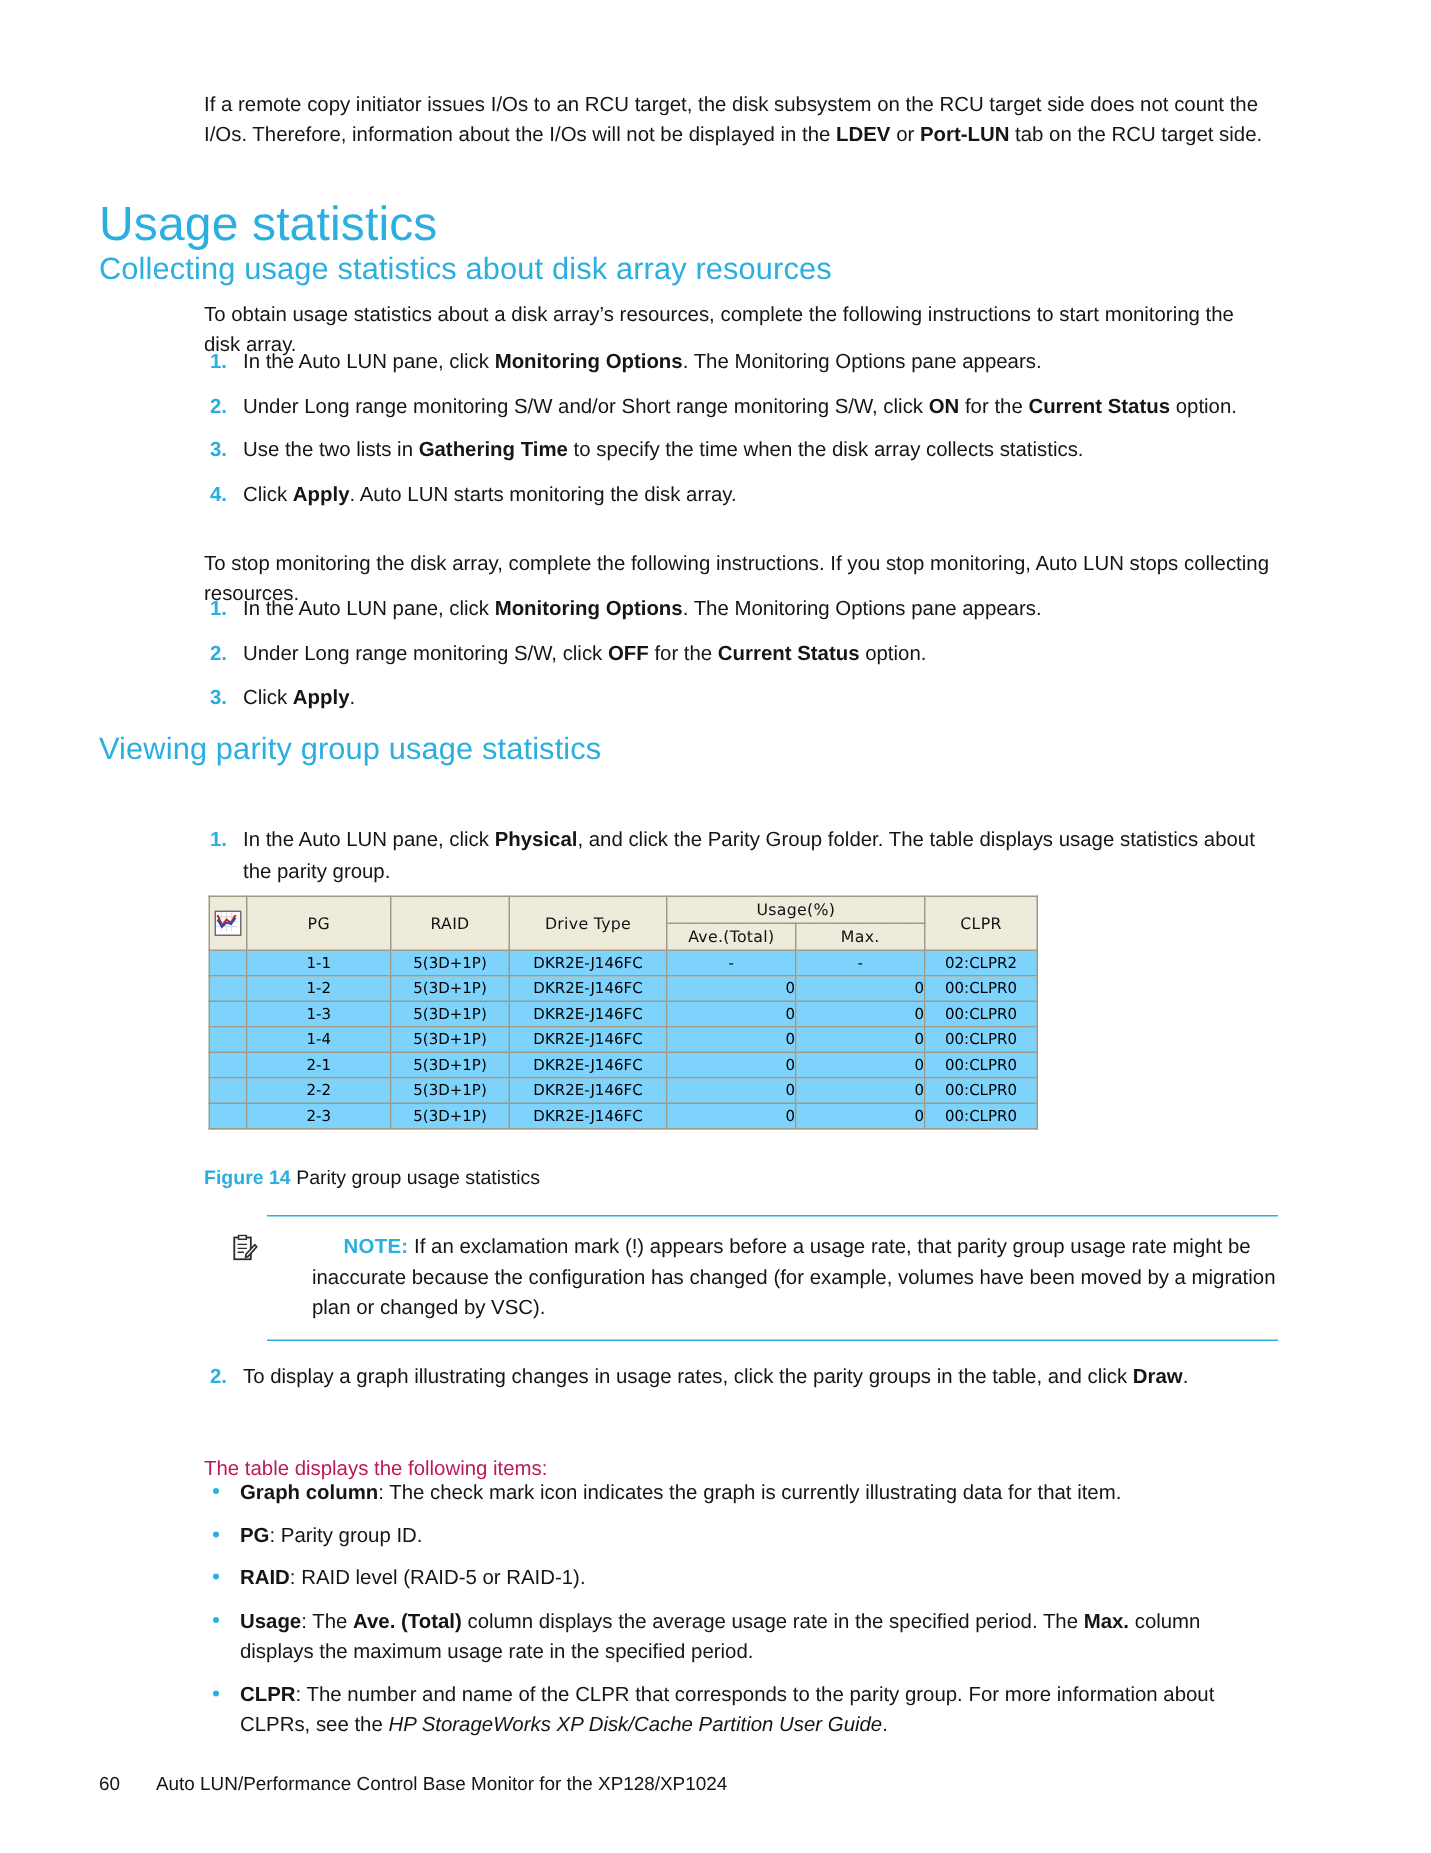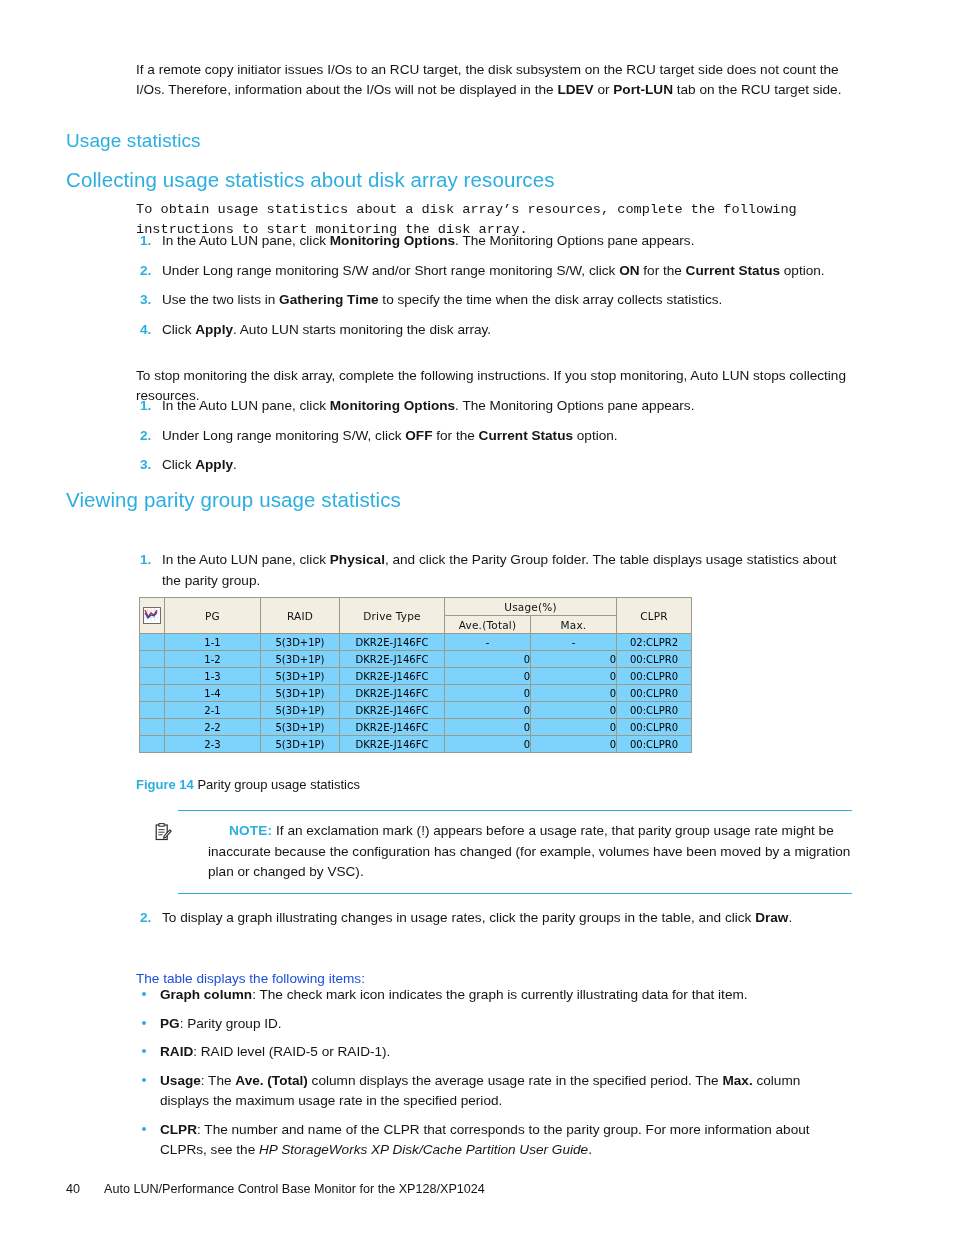--- a/index.html
+++ b/index.html
@@ -37,21 +37,21 @@
     width: 712px;
   }
   b, strong { font-weight: bold; }
   i, em { font-style: italic; }
 
   
   .h1 {
     position: absolute;
     left: 66px;
     top: 113px;
-    font-size: 19px;
+    font-size: 32px;
     line-height: 30px;
     color: #2BAEE0;
     font-weight: normal;
     letter-spacing: 0.1px;
   }
   .h2 {
     position: absolute;
     left: 66px;
     font-size: 20.5px;
     line-height: 26px;
@@ -217,21 +217,21 @@
     margin-left: 21px;
   }
 
   
   .table-items-lead {
     position: absolute;
     left: 136px;
     top: 955px;
     font-size: 13.6px;
     line-height: 20.5px;
-    color: #1d4ed8;
+    color: #be185d;
   }
 
   
   .footer {
     position: absolute;
     left: 66px;
     top: 1180px;
     width: 820px;
     font-size: 12.6px;
     line-height: 18px;
@@ -248,21 +248,21 @@
 <div class="page">
 
   <p class="body-para intro-para">
     <span>If a remote copy initiator issues I/Os to an RCU target, the disk subsystem on the RCU target side does not count the I/Os. Therefore, information about the I/Os will not be displayed in the </span><b>LDEV</b><span> or </span><b>Port-LUN</b><span> tab on the RCU target side.</span>
   </p>
 
   <h1 class="h1">Usage statistics</h1>
 
   <h2 class="h2 h2-collecting">Collecting usage statistics about disk array resources</h2>
 
-  <p class="body-para" style="left:136px; top:186px; width:712px;font-family:Liberation Mono, monospace;">To obtain usage statistics about a disk array’s resources, complete the following instructions to start monitoring the disk array.</p>
+  <p class="body-para" style="left:136px; top:186px; width:712px;">To obtain usage statistics about a disk array’s resources, complete the following instructions to start monitoring the disk array.</p>
 
   <div class="olist" style="top:231px;">
     <div class="li">
       <span class="num">1.</span><span>In the Auto LUN pane, click </span><b>Monitoring Options</b><span>. The Monitoring Options pane appears.</span>
     </div>
     <div class="li">
       <span class="num">2.</span><span>Under Long range monitoring S/W and/or Short range monitoring S/W, click </span><b>ON</b><span> for the </span><b>Current Status</b><span> option.</span>
     </div>
     <div class="li">
       <span class="num">3.</span><span>Use the two lists in </span><b>Gathering Time</b><span> to specify the time when the disk array collects statistics.</span>
@@ -441,16 +441,16 @@
     </div>
     <div class="bli">
       <span class="bullet"></span><b>Usage</b><span>: The </span><b>Ave. (Total)</b><span> column displays the average usage rate in the specified period. The </span><b>Max.</b><span> column displays the maximum usage rate in the specified period.</span>
     </div>
     <div class="bli">
       <span class="bullet"></span><b>CLPR</b><span>: The number and name of the CLPR that corresponds to the parity group. For more information about CLPRs, see the </span><i>HP StorageWorks XP Disk/Cache Partition User Guide</i><span>.</span>
     </div>
   </div>
 
   <div class="footer">
-    <span class="pgnum">40</span><span>Auto LUN/Performance Control Base Monitor for the XP128/XP1024</span>
+    <span class="pgnum">60</span><span>Auto LUN/Performance Control Base Monitor for the XP128/XP1024</span>
   </div>
 
 </div>
 
 </body></html>

